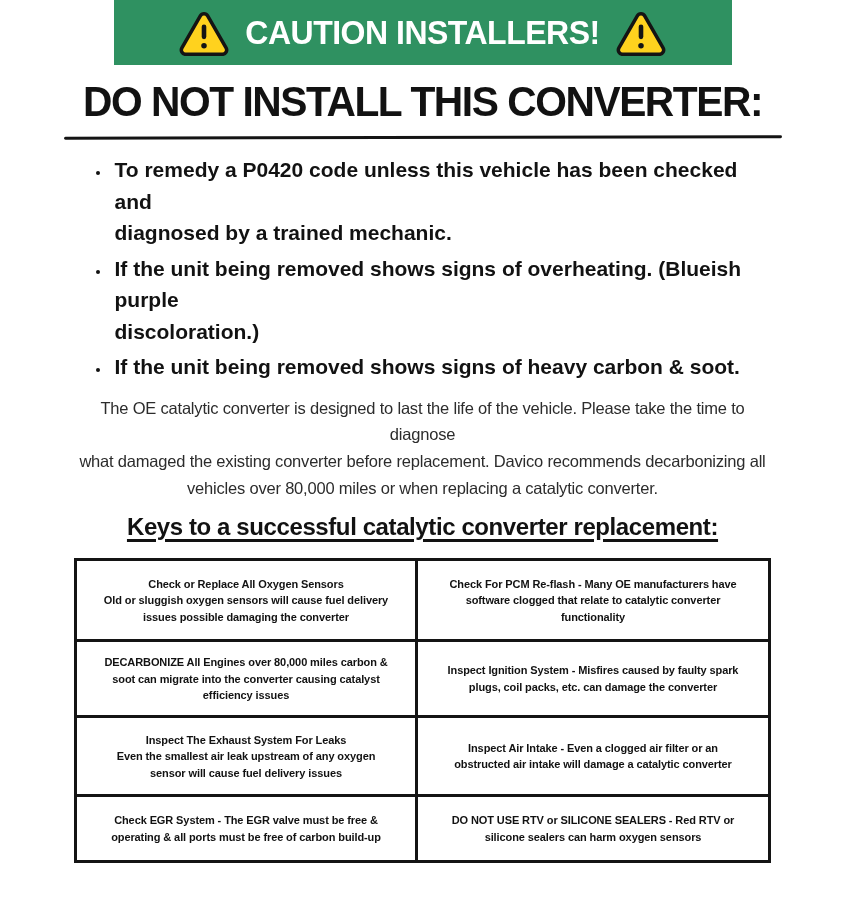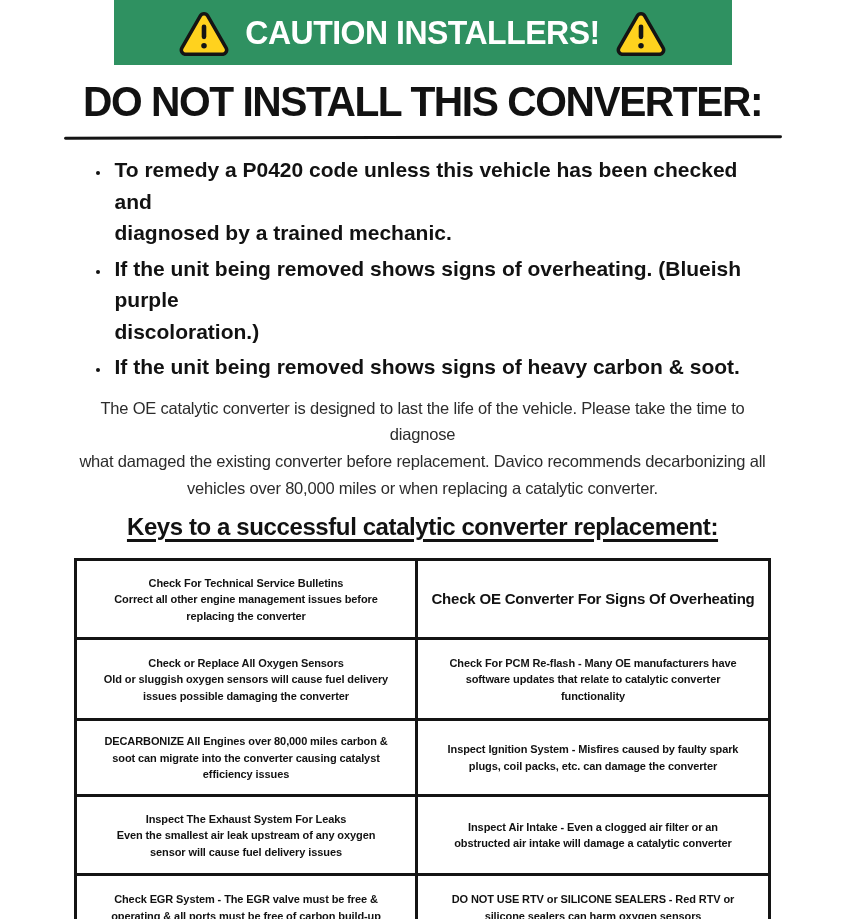--- a/index.html
+++ b/index.html
@@ -157,32 +157,26 @@
   </ul>
 
   <p class="intro">The OE catalytic converter is designed to last the life of the vehicle. Please take the time to diagnose
 what damaged the existing converter before replacement. Davico recommends decarbonizing all
 vehicles over 80,000 miles or when replacing a catalytic converter.</p>
 
   <h2 class="keys-heading">Keys to a successful catalytic converter replacement:</h2>
 
   <table class="checklist">
     <tbody>
-      <tr class="r1">
-        <td class="col-left">Check For Technical Service Bulletins
-Correct all other engine management issues before
-replacing the converter</td>
-        <td class="col-right big">Check OE Converter For Signs Of Overheating</td>
-      </tr>
       <tr class="r2">
         <td class="col-left">Check or Replace All Oxygen Sensors
 Old or sluggish oxygen sensors will cause fuel delivery
 issues possible damaging the converter</td>
         <td class="col-right">Check For PCM Re-flash - Many OE manufacturers have
-software updates that relate to catalytic converter
+software clogged that relate to catalytic converter
 functionality</td>
       </tr>
       <tr class="r3">
         <td class="col-left">DECARBONIZE All Engines over 80,000 miles carbon &amp;
 soot can migrate into the converter causing catalyst
 efficiency issues</td>
         <td class="col-right">Inspect Ignition System - Misfires caused by faulty spark
 plugs, coil packs, etc. can damage the converter</td>
       </tr>
       <tr class="r4">

